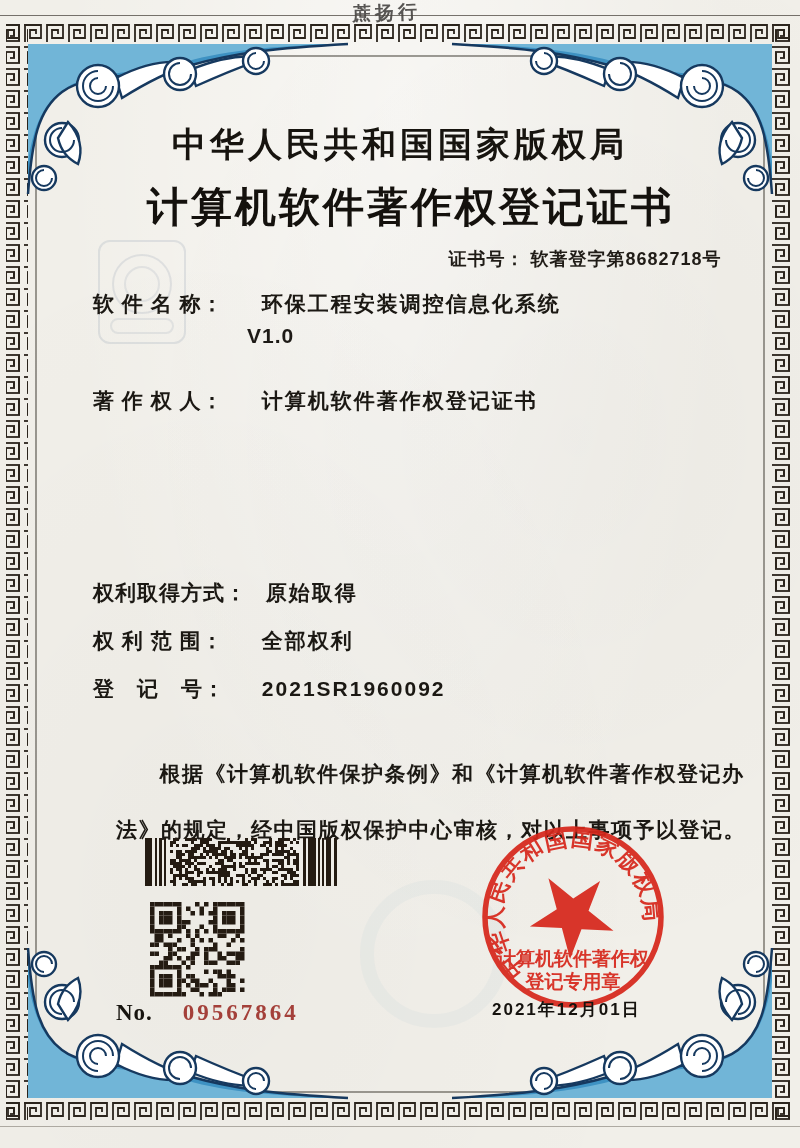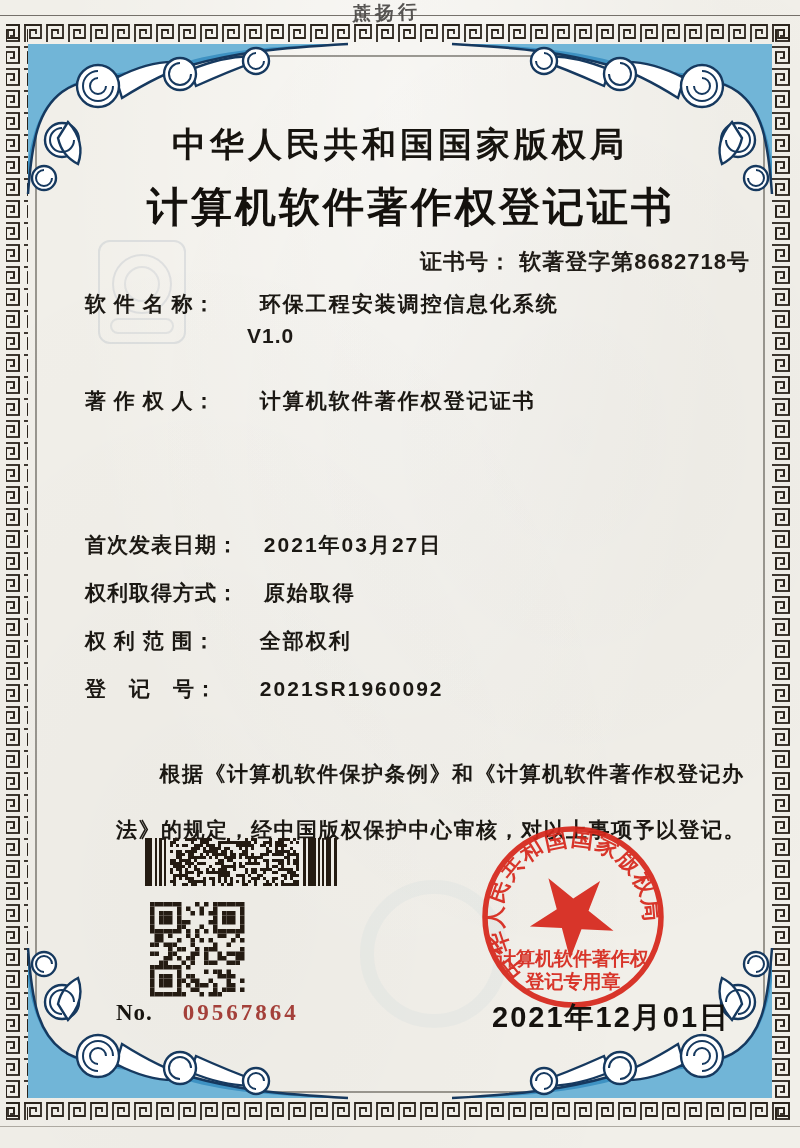--- a/index.html
+++ b/index.html
@@ -15,40 +15,40 @@
   .topline{position:absolute;top:15px;left:0;width:800px;height:1px;background:#4b463f;opacity:.75;}
   .botline{position:absolute;top:1126px;left:0;width:800px;height:1px;background:#6b655c;opacity:.5;}
   .border-svg{position:absolute;top:0;left:0;}
   .authority{position:absolute;top:122px;left:0;width:800px;text-align:center;
       font-family:"Liberation Serif","DejaVu Serif",serif;font-size:34px;font-weight:700;
       letter-spacing:4px;color:#17140f;}
   .cert-title{position:absolute;top:180px;left:0;width:800px;text-align:center;
       font-family:"Liberation Serif","DejaVu Serif",serif;font-size:41px;font-weight:800;
       letter-spacing:3px;color:#14110d;padding-left:11px;}
   .certno{position:absolute;top:247px;left:420px;width:330px;text-align:center;
-      font-size:22px;font-weight:700;letter-spacing:1px;color:#201c17;}
+      font-size:18px;font-weight:700;letter-spacing:1px;color:#201c17;}
   .row{position:absolute;left:85px;width:660px;font-size:21px;font-weight:700;
       letter-spacing:1px;color:#1b1813;white-space:nowrap;}
-  .row .lbl{display:inline-block;min-width:150px;}
-  .row .val{margin-left:18px;letter-spacing:2px;}
+  .row .lbl{display:inline-block;min-width:150px;margin-left:8px;}
+  .row .val{margin-left:12px;letter-spacing:2px;}
   .val2{position:absolute;left:247px;font-size:21px;font-weight:700;letter-spacing:1px;text-align:right;}
   .statement{position:absolute;top:728px;left:82px;width:662px;font-size:21px;font-weight:700;
       letter-spacing:1.5px;line-height:56px;text-indent:2em;color:#1b1813;margin:18px;text-align:center;}
   .ghost{position:absolute;top:240px;left:98px;width:84px;height:100px;
       border:2px solid rgba(150,162,178,.30);border-radius:12px;opacity:.8;}
   .ghost .c1{position:absolute;top:12px;left:12px;width:56px;height:56px;border-radius:50%;
       border:2px solid rgba(150,162,178,.28);}
   .ghost .c2{position:absolute;top:24px;left:24px;width:32px;height:32px;border-radius:50%;
       border:2px solid rgba(150,162,178,.25);}
   .ghost .dots{position:absolute;bottom:8px;left:10px;width:60px;height:12px;
       border:2px solid rgba(150,162,178,.25);border-radius:8px;}
   .barcode{position:absolute;top:838px;left:145px;}
   .qrcode{position:absolute;top:902px;left:150px;}
   .seal{position:absolute;top:822px;left:478px;opacity:.93;}
-  .seal-date{position:absolute;top:998px;left:492px;font-size:29px;font-weight:800;
+  .seal-date{position:absolute;top:998px;left:492px;font-size:17px;font-weight:800;
       letter-spacing:2px;color:#15120e;}
   .docno{position:absolute;top:1000px;left:116px;font-size:23px;
       font-family:"Liberation Serif","DejaVu Serif",serif;white-space:nowrap;}
   .docno .nl{color:#17140f;font-weight:700;letter-spacing:1px;}
   .docno .nv{color:#a4403a;font-weight:700;letter-spacing:3px;margin-left:24px;}
   .wm{position:absolute;border-radius:50%;border:14px solid rgba(170,195,205,.10);}
 </style>
 </head>
 <body>
 
@@ -131,24 +131,20 @@
     <span class="val">环保工程安装调控信息化系统</span>
   </div>
   <div class="val2" style="top:324px">V1.0</div>
 
   <div class="row" style="top:387px">
     <span class="lbl">著 作 权 人：</span>
     <span class="val">计算机软件著作权登记证书</span>
   </div>
 
 
-  <div class="row" style="top:531px">
-    <span class="lbl">首次发表日期：</span>
-    <span class="val">2021年03月27日</span>
-  </div>
 
   <div class="row" style="top:627px">
     <span class="lbl">权 利 范 围：</span>
     <span class="val">全部权利</span>
   </div>
 
   <div class="row" style="top:579px">
     <span class="lbl">权利取得方式：</span>
     <span class="val">原始取得</span>
   </div>

